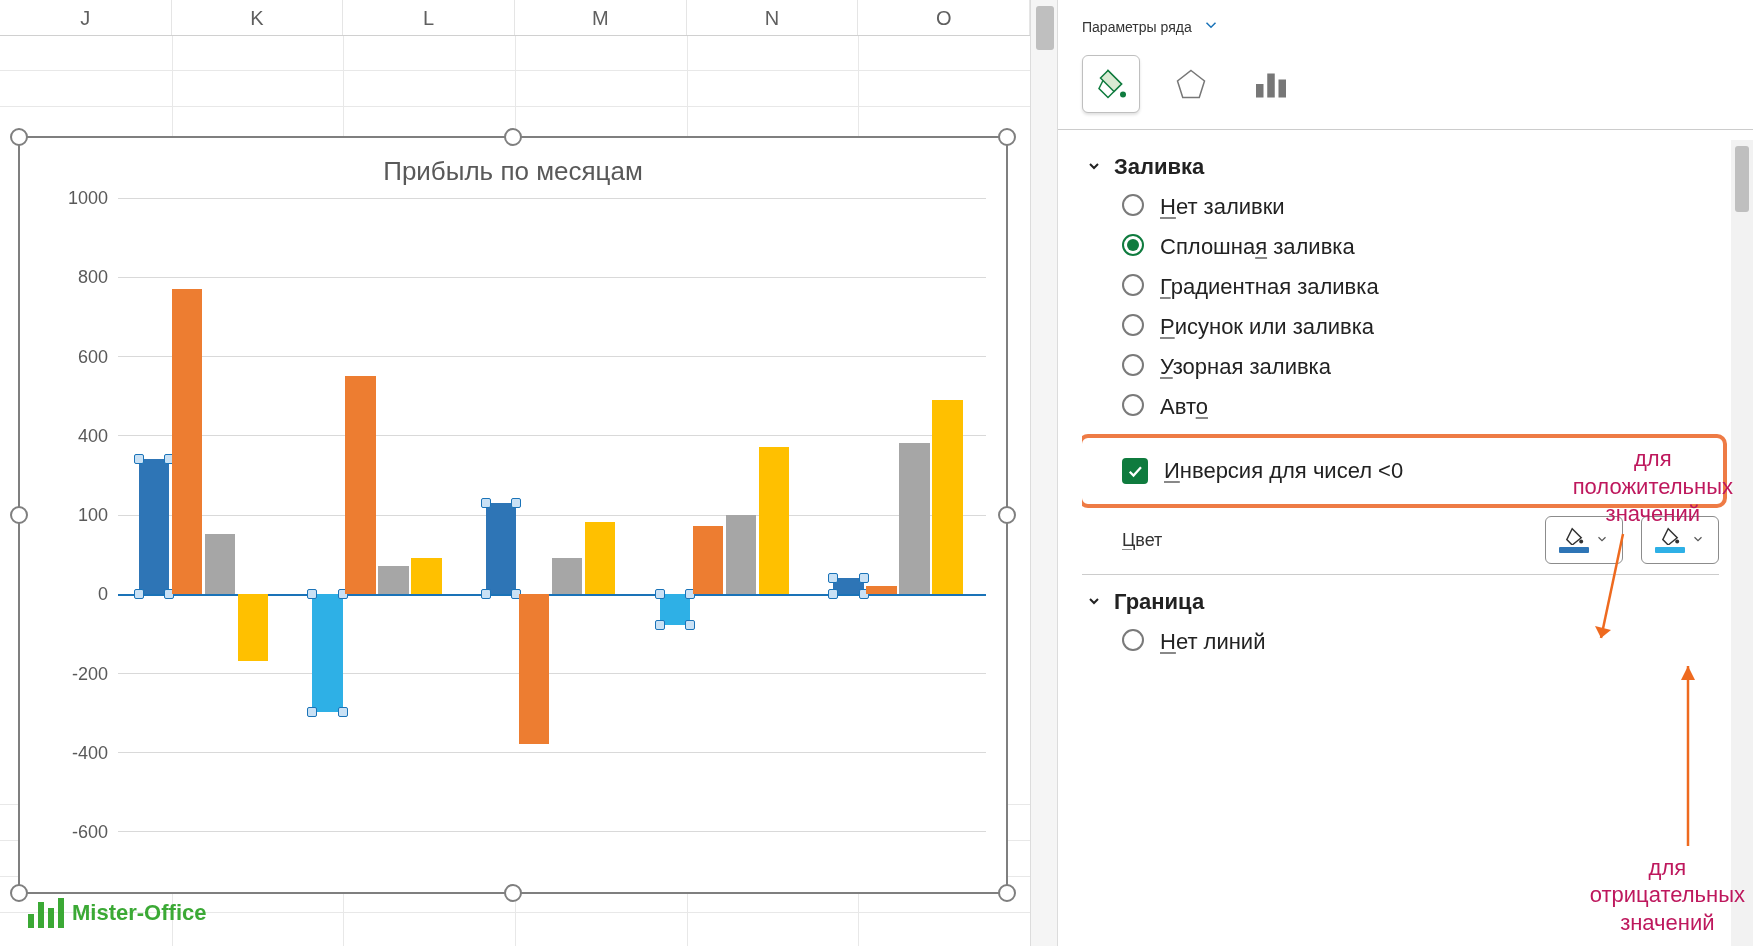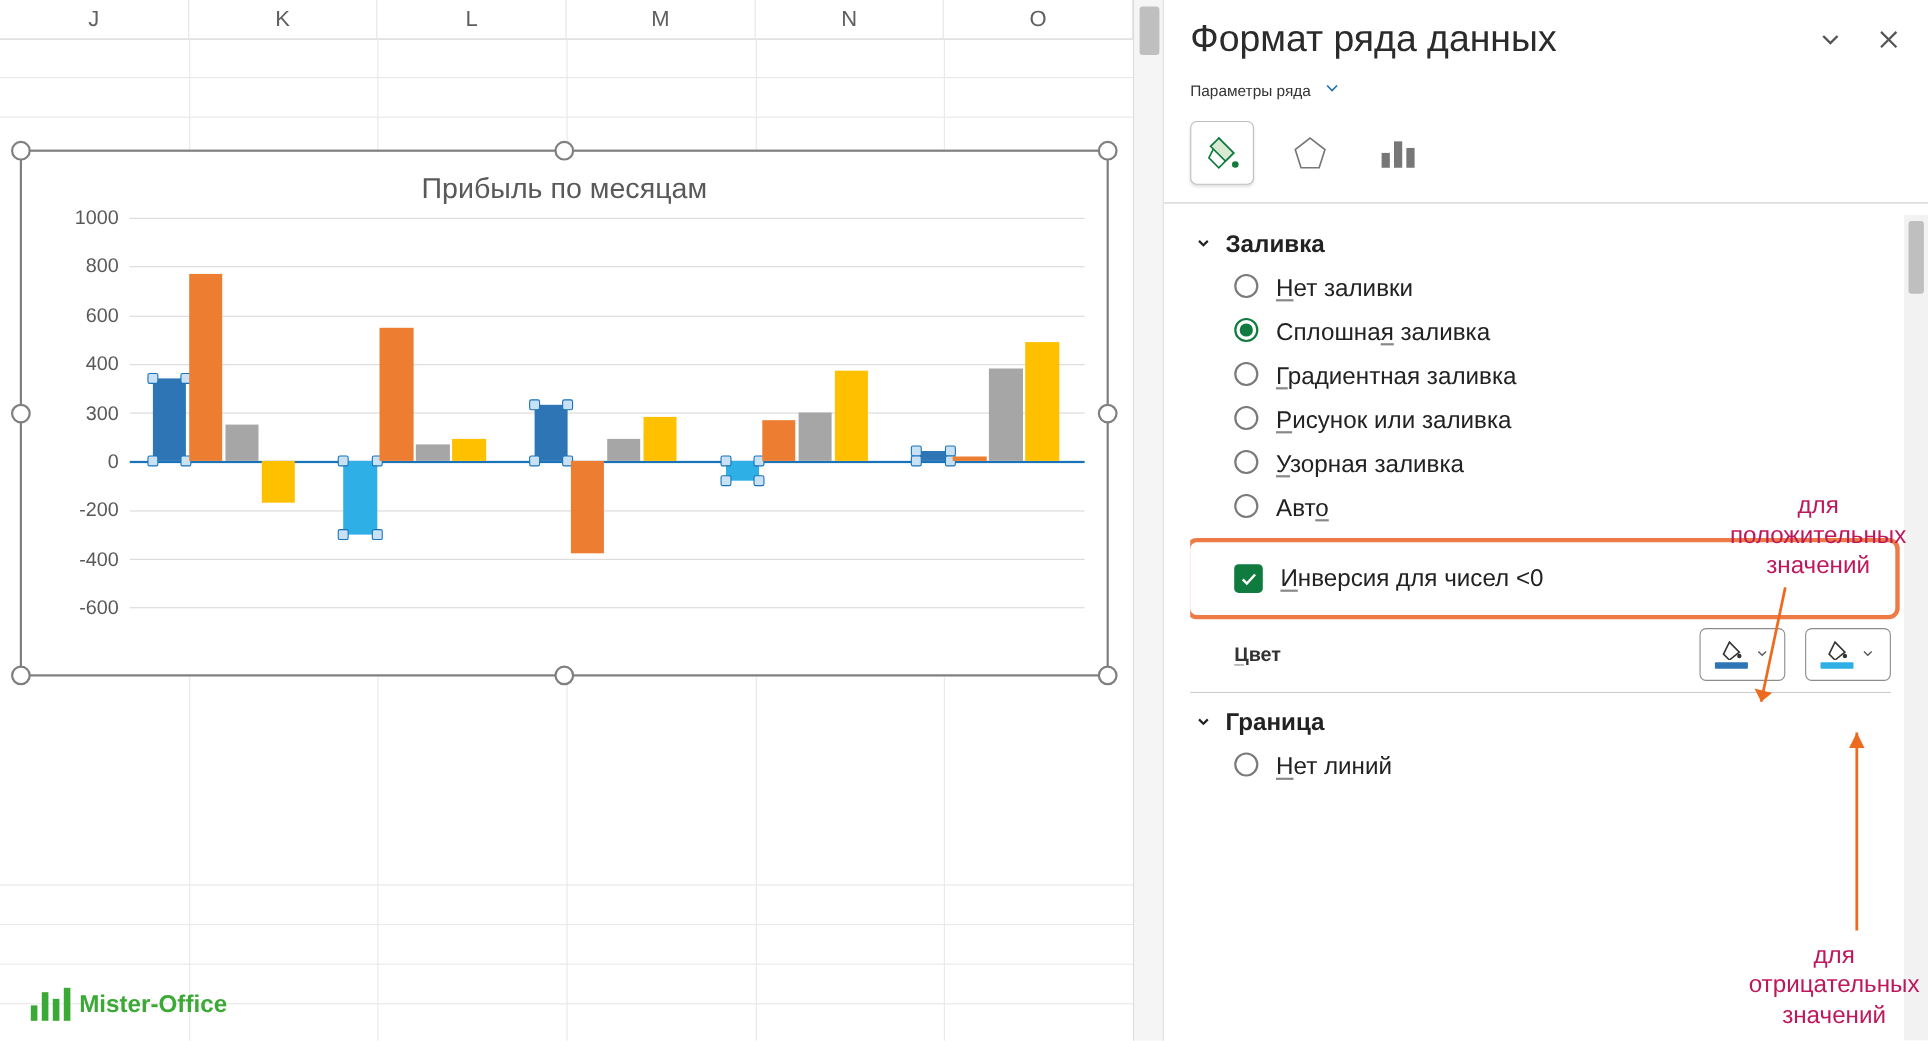--- a/index.html
+++ b/index.html
@@ -45,21 +45,21 @@
     position: absolute; top:0; bottom:0; width:1px; background:#e8e8e8;
   }
   .grid-body .gl-h {
     position: absolute; left:0; right:0; height:1px; background:#e8e8e8;
   }
 
   
   .chart-obj {
     position: absolute;
     left: 18px; top: 100px;
-    width: 990px; height: 479px;
+    width: 990px; height: 758px;
     border: 2px solid #7f7f7f;
     background: #fff;
   }
   .handle {
     position: absolute; width: 18px; height: 18px;
     border: 2px solid #7f7f7f; border-radius: 50%; background: #fff;
   }
   .h-tl{left:-10px;top:-10px;} .h-tm{left:calc(50% - 9px);top:-10px;} .h-tr{right:-10px;top:-10px;}
   .h-ml{left:-10px;top:calc(50% - 9px);} .h-mr{right:-10px;top:calc(50% - 9px);}
   .h-bl{left:-10px;bottom:-10px;} .h-bm{left:calc(50% - 9px);bottom:-10px;} .h-br{right:-10px;bottom:-10px;}
@@ -202,21 +202,20 @@
 
   .highlight-box {
     border:4px solid #ee7b45; border-radius:10px;
     padding: 6px 8px 6px 4px;
     margin-left:-8px; margin-right:-8px;
   }
 
   .color-row {
     display:flex; align-items:center; justify-content:space-between;
     margin: 8px 0 8px 36px;
-    font-weight: bold;
   }
   .color-btns { display:flex; gap:18px; }
   .color-btn {
     width:78px; height:48px; border:1px solid #8c8c8c; border-radius:6px;
     background:#fff; display:flex; align-items:center; justify-content:center; gap:6px;
     cursor:pointer;
   }
   .color-btn .swatch {
     width:30px; height:6px; border-radius:1px;
   }
@@ -291,21 +290,21 @@
       <div class="handle h-br"></div>
 
       <div class="chart-title">Прибыль по месяцам</div>
 
       <div class="plot-wrap">
         <div class="y-axis" id="y-axis">
             <div class="tick" style="top: 100%;">-600</div>
             <div class="tick" style="top: 87.5%;">-400</div>
             <div class="tick" style="top: 75%;">-200</div>
             <div class="tick" style="top: 62.5%;">0</div>
-            <div class="tick" style="top: 50%;">300</div>
+            <div class="tick" style="top: 50%;">100</div>
             <div class="tick" style="top: 37.5%;">400</div>
             <div class="tick" style="top: 25%;">600</div>
             <div class="tick" style="top: 12.5%;">800</div>
             <div class="tick" style="top: 0%;">1000</div>
           </div>
         <div class="plot" id="plot">
             <div class="grid-h" style="top: 100%;"></div>
             <div class="grid-h" style="top: 87.5%;"></div>
             <div class="grid-h" style="top: 75%;"></div>
             <div class="grid-h" style="top: 62.5%;"></div>
@@ -374,36 +373,20 @@
       <span>Mister-Office</span>
     </div>
   </div>
 </div>
 
 <div class="vscroll-left">
   <div class="thumb"></div>
 </div>
 
 <div class="panel">
-  <div class="panel-head">
-    <div class="panel-title">Формат ряда данных</div>
-    <div class="panel-head-btns">
-      <div class="chev-btn">
-        <svg width="26" height="26" viewBox="0 0 24 24" fill="none" stroke="#555" stroke-width="2">
-            <polyline points="6 9 12 15 18 9"></polyline>
-          </svg>
-      </div>
-      <div class="close-btn">
-        <svg width="24" height="24" viewBox="0 0 24 24" stroke="#555" stroke-width="2">
-            <line x1="5" y1="5" x2="19" y2="19"></line>
-            <line x1="19" y1="5" x2="5" y2="19"></line>
-          </svg>
-      </div>
-    </div>
-  </div>
 
   <div class="dropdown-row">
     <span>Параметры ряда</span>
     <span class="dd-chev">
       <svg width="18" height="18" viewBox="0 0 24 24" fill="none" stroke="#1a73b8" stroke-width="2">
           <polyline points="6 9 12 15 18 9"></polyline>
         </svg>
     </span>
   </div>
 

